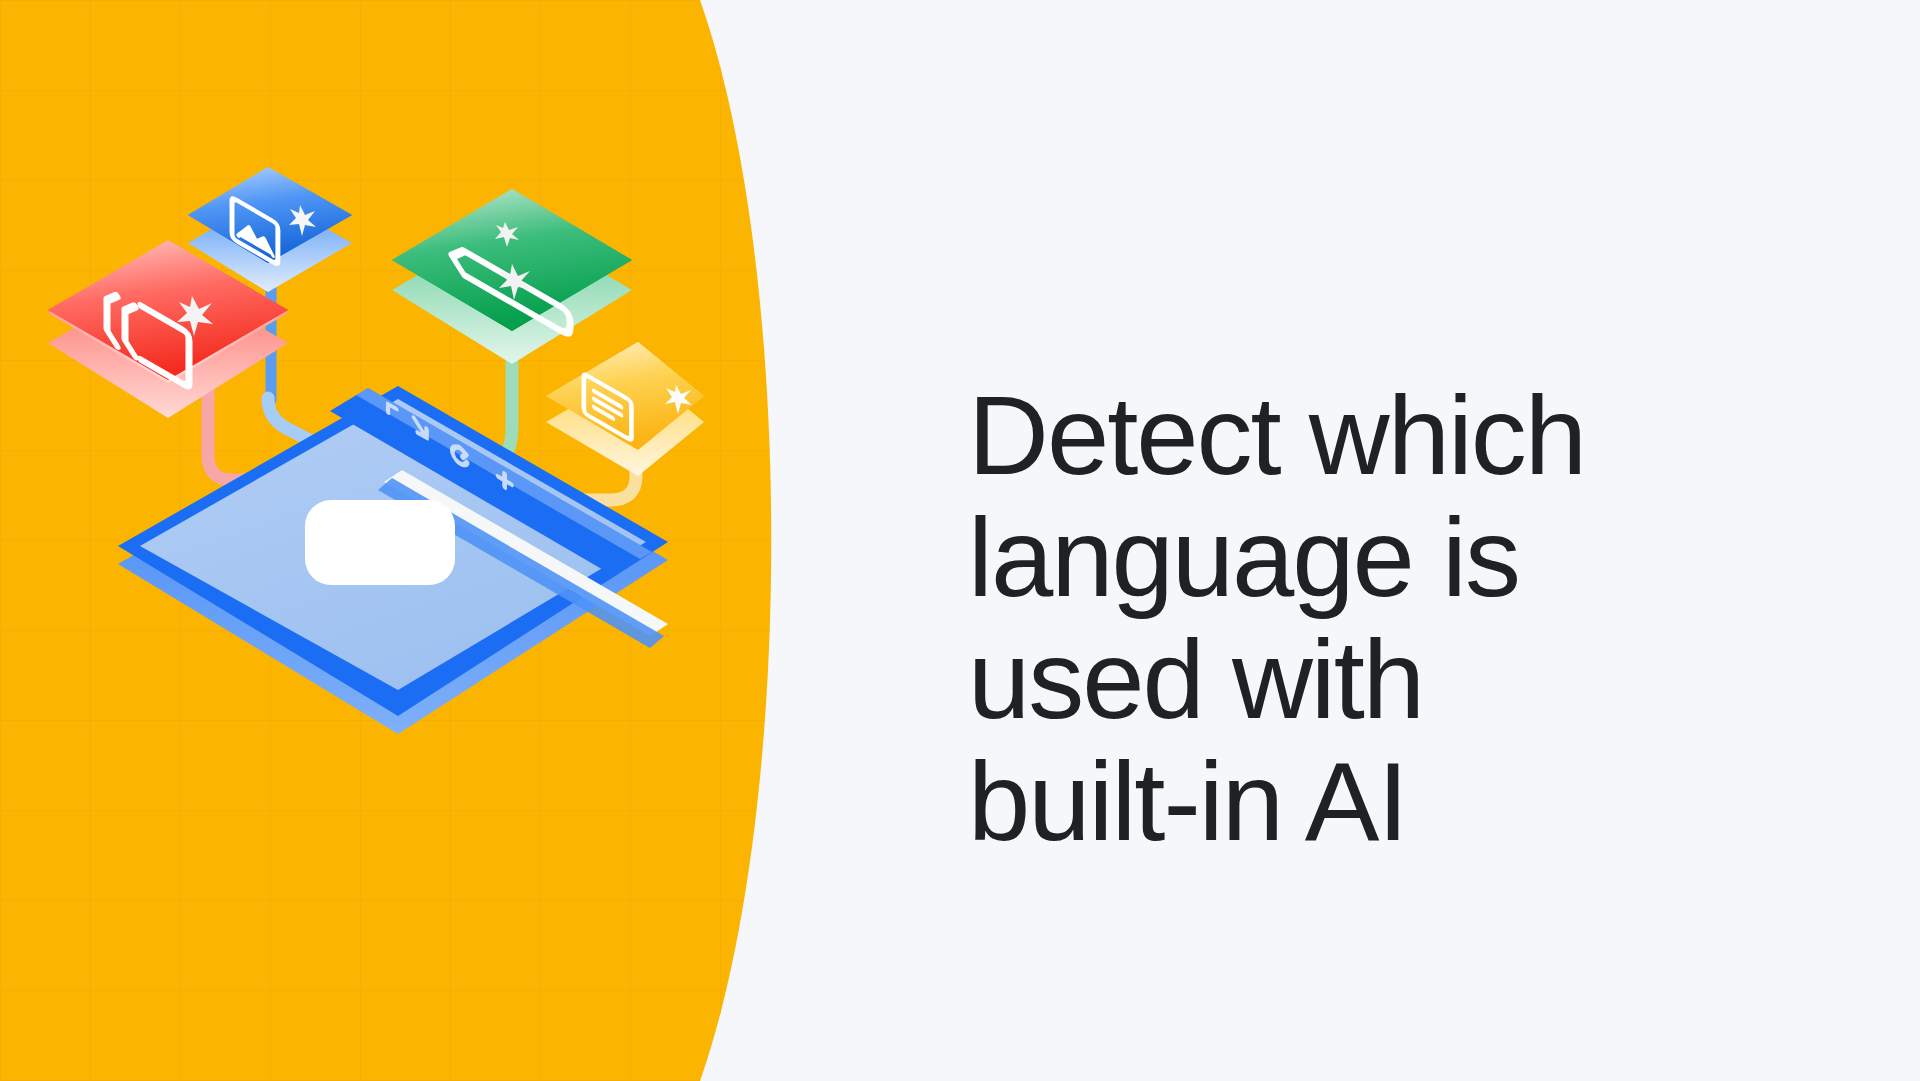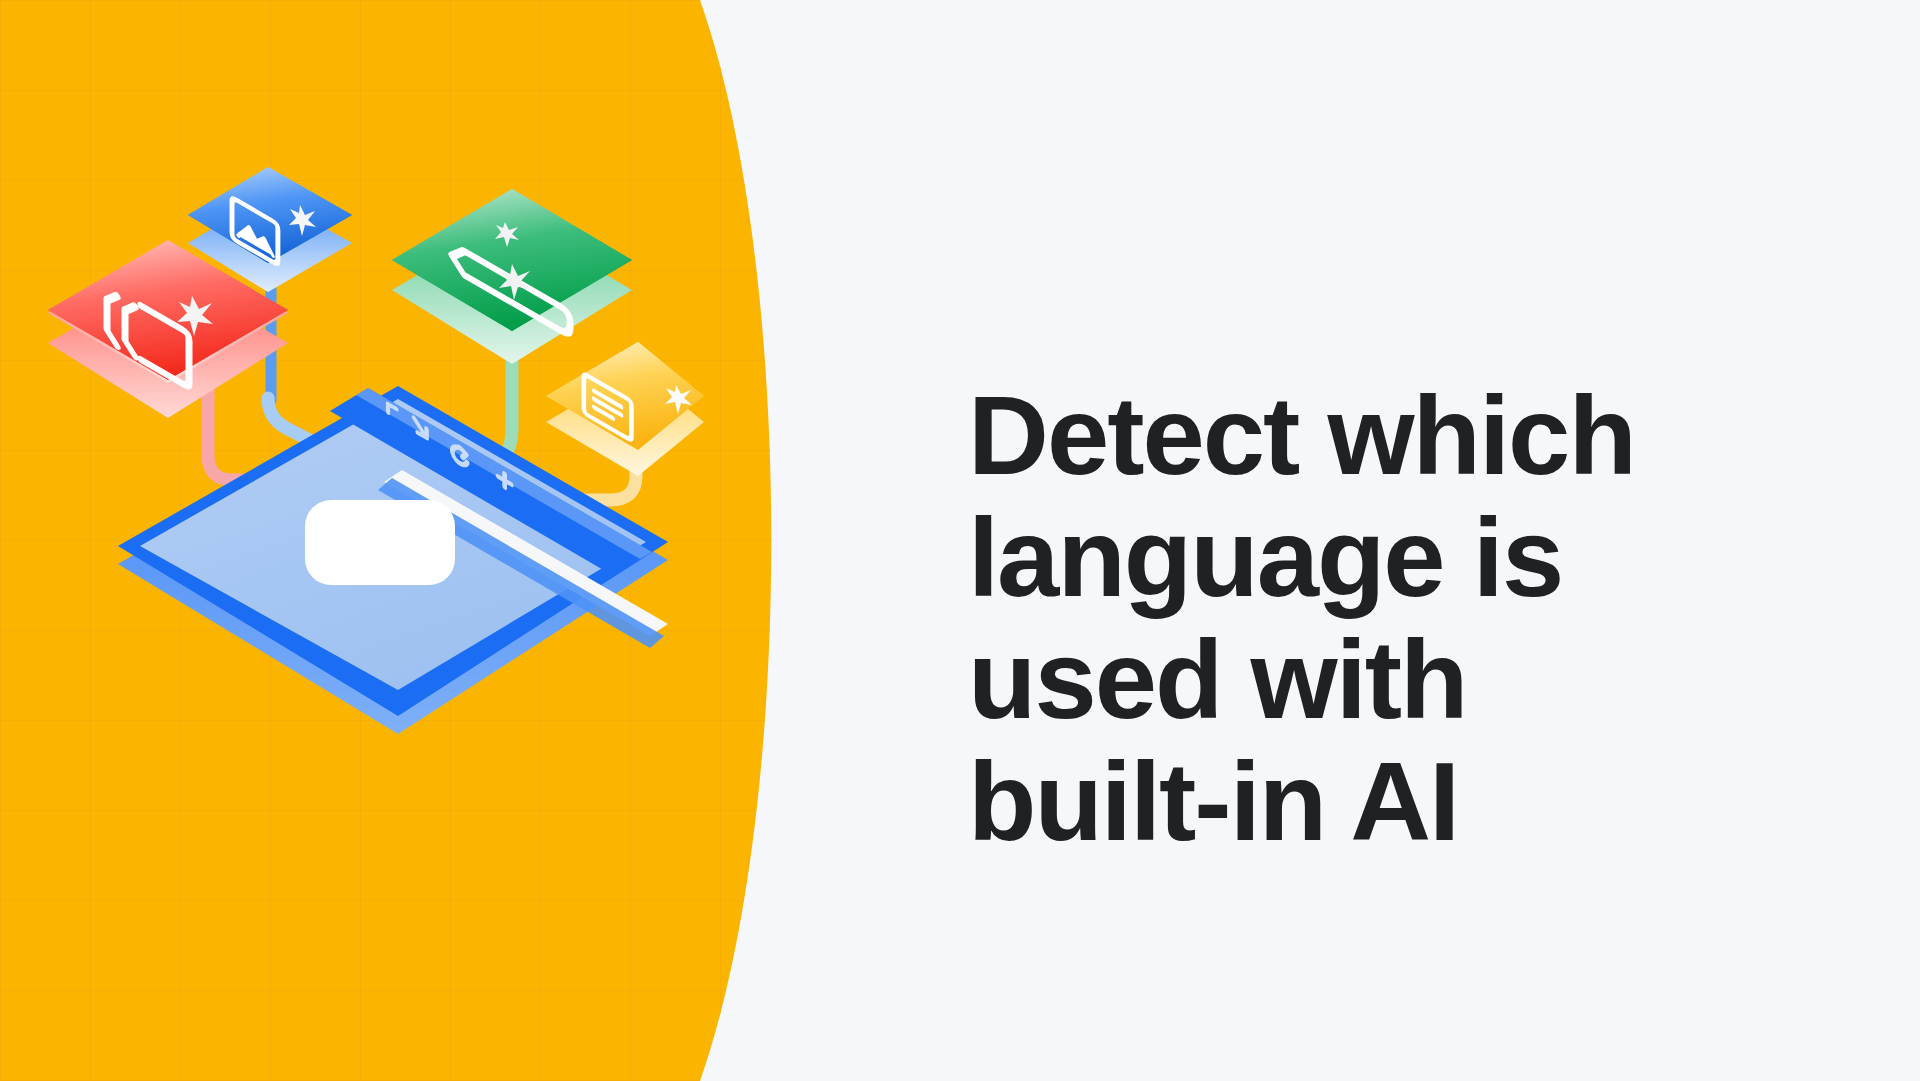--- a/index.html
+++ b/index.html
@@ -20,21 +20,21 @@
     inset: 0;
     width: 1920px;
     height: 1081px;
   }
   #headline {
     position: absolute;
     left: 968px;
     top: 300px;
     width: 820px;
     font-family: "Liberation Sans", sans-serif;
-    font-weight: 700;
+    font-weight: 400;
     font-size: 112px;
     line-height: 1.09;
     letter-spacing: -2.0px;
     color: #202124;
     white-space: pre-line;
   }
 </style>
 </head>
 <body>
 

